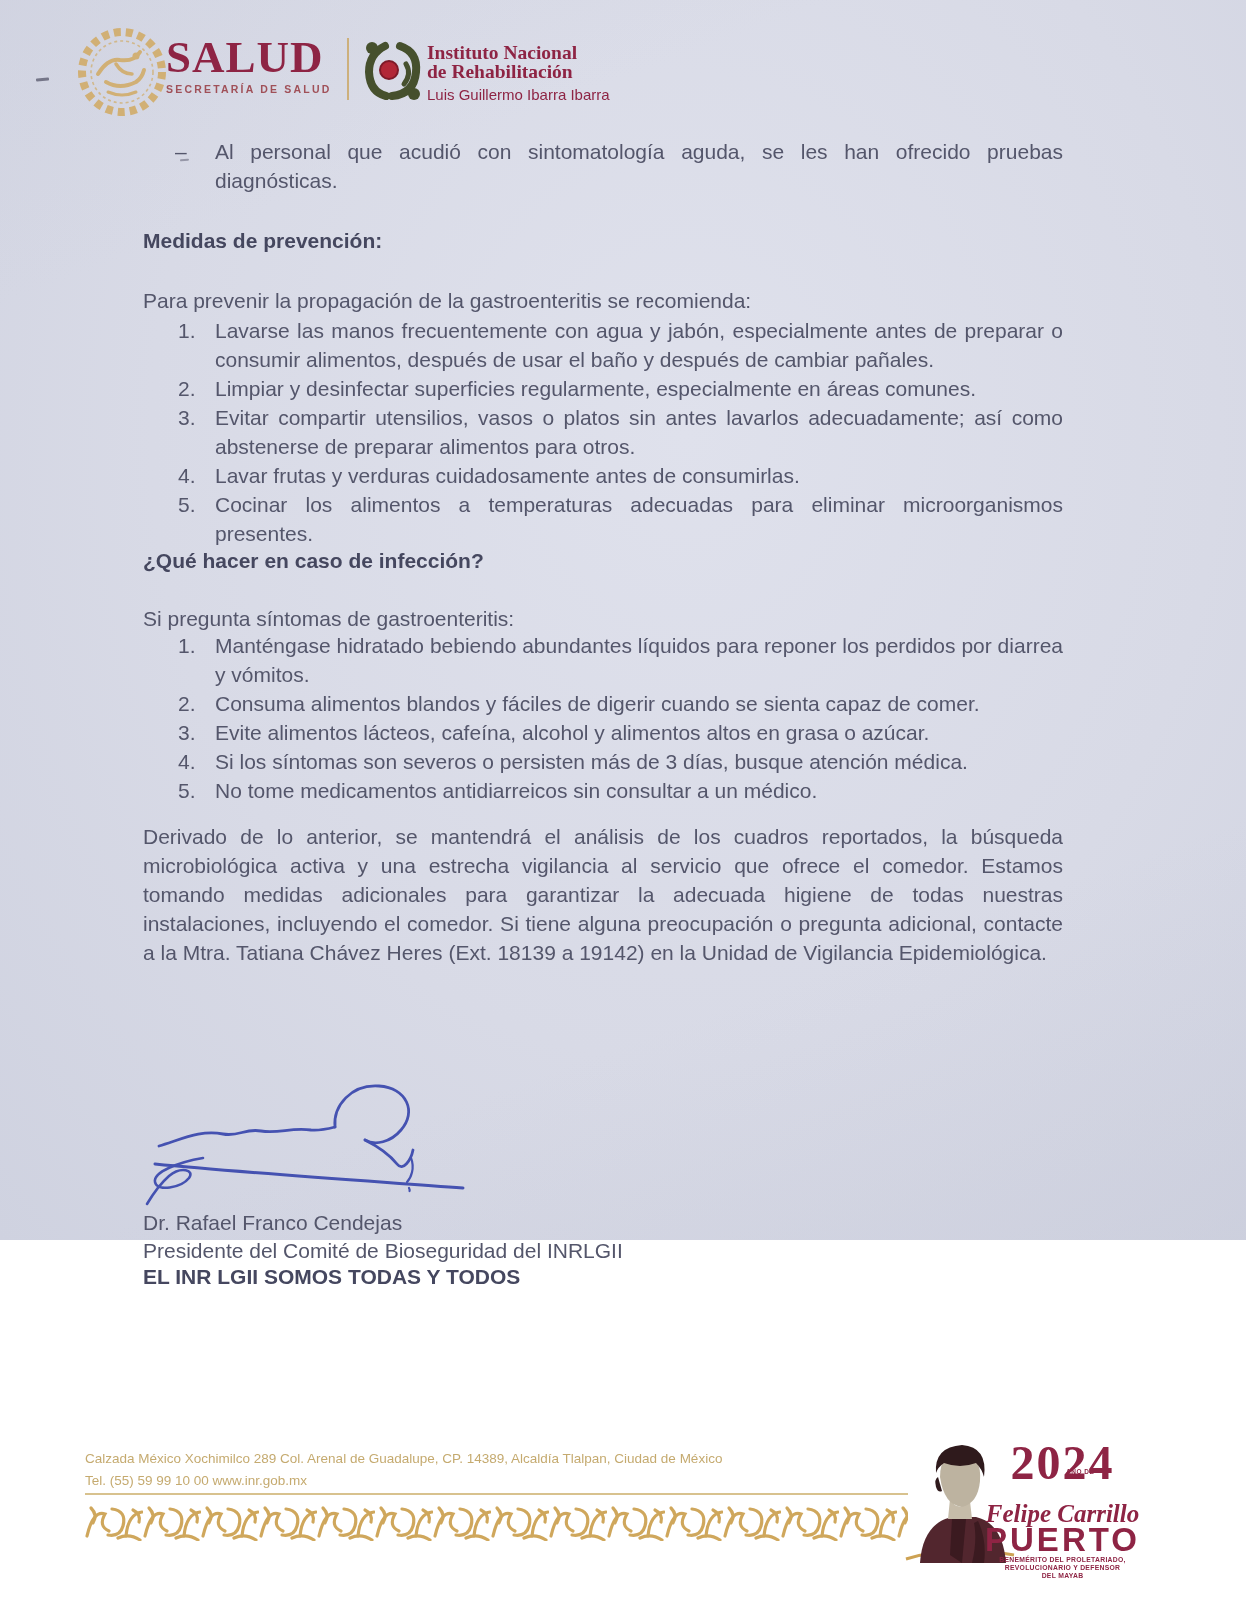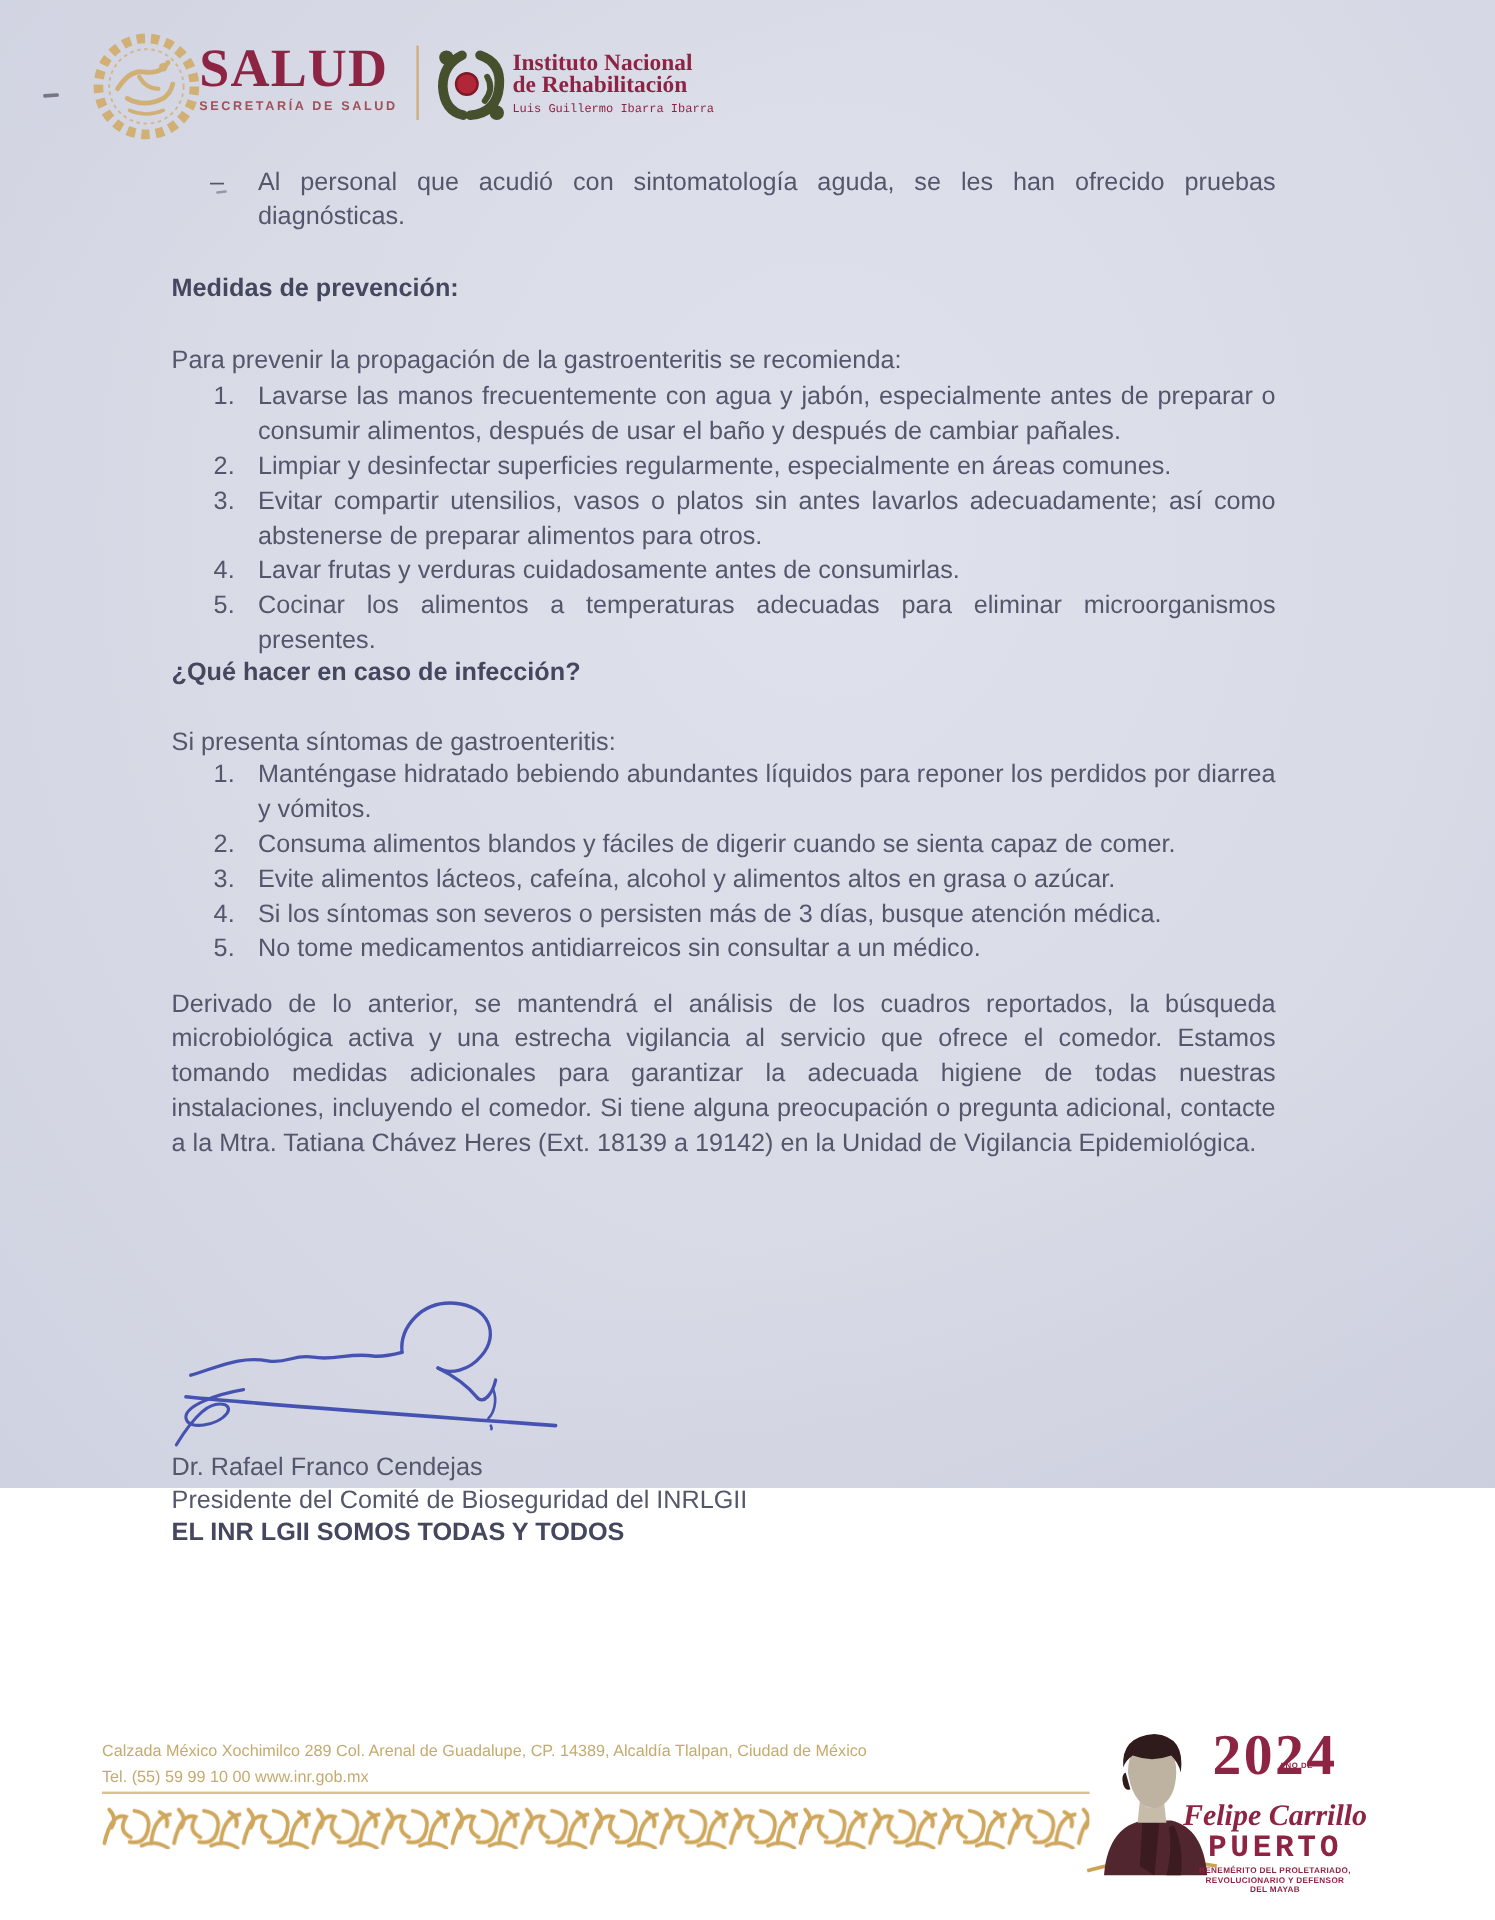--- a/index.html
+++ b/index.html
@@ -14,21 +14,21 @@
   }
   
   .seal{position:absolute;left:76px;top:26px;opacity:.85;}
   .salud-block{position:absolute;left:166px;top:34px;}
   .salud-title{font-family:"Liberation Serif", serif;font-weight:bold;font-size:45px;line-height:46px;color:#8e2444;letter-spacing:1px;}
   .salud-sub{font-size:10.5px;font-weight:bold;letter-spacing:2.2px;color:#a05058;margin-top:3px;}
   .hdr-divider{position:absolute;left:347px;top:38px;width:2px;height:62px;background:#c9a258;opacity:.75;}
   .inr-glyph{position:absolute;left:362px;top:38px;}
   .inr-text{position:absolute;left:427px;top:44px;}
   .inr-l1,.inr-l2{font-family:"Liberation Serif", serif;font-weight:bold;font-size:19.5px;line-height:18.5px;color:#8e2444;}
-  .inr-l3{font-family:Liberation Mono, monospace;font-size:10px;color:#8e2444;margin-top:5px;}
+  .inr-l3{font-family:Liberation Sans, sans-serif;font-size:15px;color:#8e2444;margin-top:5px;}
   
   .col{position:absolute;left:143px;width:920px;font-size:21px;line-height:29px;}
   .bullet-note{top:138px;line-height:28.5px;}
   .bullet-note .dash{position:absolute;left:32px;top:0;}
   .bullet-note .btxt{display:block;padding-left:72px;text-align:justify;}
   .h-bold{font-weight:bold;color:#45475f;}
   .sec-h1{top:226px;}
   .sec-h2{top:546px;}
   .intro1{top:286px;}
   .intro2{top:604px;}
@@ -45,21 +45,21 @@
   .sign-motto{top:1264px;line-height:26px;font-weight:bold;color:#45475f;}
   
   .addr{position:absolute;left:85px;top:1448px;font-size:13.5px;line-height:22px;color:#c2a668;opacity:.95;}
   .gold-line{position:absolute;left:85px;top:1493px;width:823px;height:2px;background:#c8a85e;opacity:.7;}
   .pattern-band{position:absolute;left:85px;top:1504px;}
   .portrait{position:absolute;left:892px;top:1437px;}
   .badge{position:absolute;left:980px;top:1440px;width:165px;text-align:center;color:#8e2444;}
   .badge-year{font-family:"Liberation Serif", serif;font-weight:bold;font-size:48px;line-height:46px;letter-spacing:2px;position:relative;}
   .badge-yearprefix{position:absolute;top:9px;left:86px;font-size:6.5px;letter-spacing:.5px;font-family:"Liberation Sans",sans-serif;color:#8e2444;}
   .badge-name{font-family:"Liberation Serif", serif;font-style:italic;font-weight:bold;font-size:25px;line-height:26px;margin-top:15px;}
-  .badge-puerto{font-family:Liberation Mono, monospace;font-weight:bold;font-size:26px;line-height:26px;letter-spacing:3px;}
+  .badge-puerto{font-family:Liberation Sans, sans-serif;font-weight:bold;font-size:33px;line-height:26px;letter-spacing:3px;}
   .badge-motto{font-size:6.8px;line-height:8px;font-weight:bold;margin-top:3px;letter-spacing:.3px;}
   
   .speck{position:absolute;background:#55566a;border-radius:1px;}
   .speck1{left:36px;top:78px;width:13px;height:2.5px;transform:rotate(-4deg);opacity:.75;}
   .speck2{left:180px;top:159px;width:9px;height:2px;transform:rotate(-6deg);opacity:.5;}
 </style>
 </head>
 <body>
 
 <div class="page">
@@ -115,21 +115,21 @@
 
   <ol class="col doc-list list1">
     <li>Lavarse las manos frecuentemente con agua y jabón, especialmente antes de preparar o consumir alimentos, después de usar el baño y después de cambiar pañales.</li>
     <li>Limpiar y desinfectar superficies regularmente, especialmente en áreas comunes.</li>
     <li>Evitar compartir utensilios, vasos o platos sin antes lavarlos adecuadamente; así como abstenerse de preparar alimentos para otros.</li>
     <li>Lavar frutas y verduras cuidadosamente antes de consumirlas.</li>
     <li>Cocinar los alimentos a temperaturas adecuadas para eliminar microorganismos presentes.</li>
   </ol>
 
   <div class="col sec-h2 h-bold">¿Qué hacer en caso de infección?</div>
-  <div class="col intro2">Si presenta síntomas de gastroenteritis:</div>
+  <div class="col intro2">Si pregunta síntomas de gastroenteritis:</div>
 
   <ol class="col doc-list list2">
     <li>Manténgase hidratado bebiendo abundantes líquidos para reponer los perdidos por diarrea y vómitos.</li>
     <li>Consuma alimentos blandos y fáciles de digerir cuando se sienta capaz de comer.</li>
     <li>Evite alimentos lácteos, cafeína, alcohol y alimentos altos en grasa o azúcar.</li>
     <li>Si los síntomas son severos o persisten más de 3 días, busque atención médica.</li>
     <li>No tome medicamentos antidiarreicos sin consultar a un médico.</li>
   </ol>
 
   <div class="col closing">Derivado de lo anterior, se mantendrá el análisis de los cuadros reportados, la búsqueda microbiológica activa y una estrecha vigilancia al servicio que ofrece el comedor. Estamos tomando medidas adicionales para garantizar la adecuada higiene de todas nuestras instalaciones, incluyendo el comedor. Si tiene alguna preocupación o pregunta adicional, contacte a la Mtra. Tatiana Chávez Heres (Ext. 18139 a 19142) en la Unidad de Vigilancia Epidemiológica.</div>

